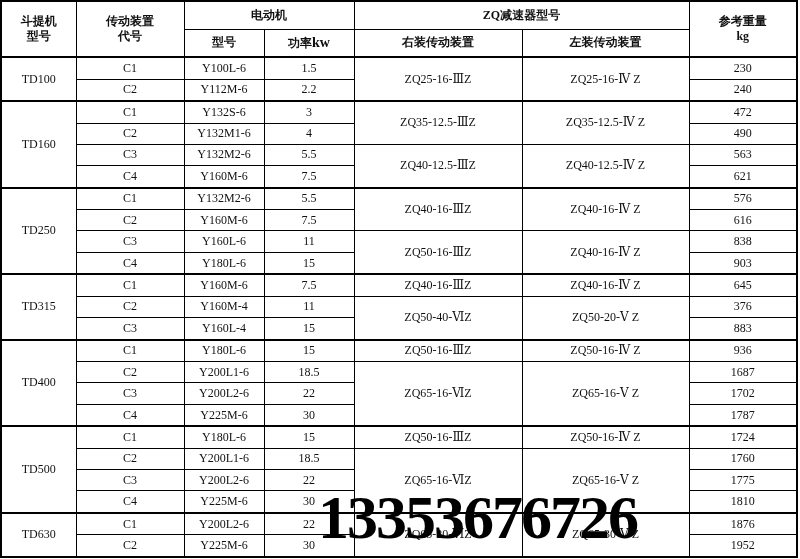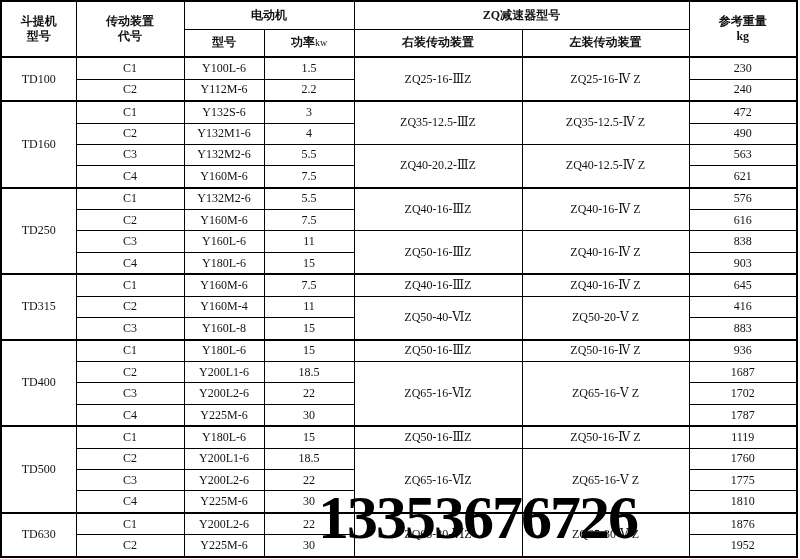--- a/index.html
+++ b/index.html
@@ -4,21 +4,21 @@
 <style>
   html,body{margin:0;padding:0;background:#fff;}
   .page{position:relative;width:800px;height:559px;background:#fff;overflow:hidden;
         font-family:"Liberation Serif","DejaVu Serif",serif;color:#000;}
   table.spec{border-collapse:collapse;table-layout:fixed;width:798px;height:558px;
              margin:0;border:2px solid #000;}
   table.spec td{border:1px solid #000;text-align:center;vertical-align:middle;
                 padding:0;font-size:12px;color:#111;overflow:hidden;white-space:nowrap;}
   thead tr{height:28px;padding-left:14px;}
   td.hd{font-weight:bold;font-size:12px;line-height:1.25;}
-  td.hd .sm{font-size:10px;font-weight:normal;}
+  td.hd .sm{font-size:14px;font-weight:bold;}
   tr.g td{border-top:2px solid #000;}
   .wm{position:absolute;left:318px;top:486px;font-size:62px;font-weight:bold;
       letter-spacing:-2px;color:#000;z-index:5;line-height:1;
       font-family:"Liberation Serif","DejaVu Serif",serif;}
 </style>
 </head>
 <body>
 
 <div class="page">
 <table class="spec">
@@ -87,21 +87,21 @@
   <tr>
     <td>C2</td>
     <td>Y132M1-6</td>
     <td>4</td>
     <td>490</td>
   </tr>
   <tr>
     <td>C3</td>
     <td>Y132M2-6</td>
     <td>5.5</td>
-    <td rowspan="2">ZQ40-20.2-ⅢZ</td>
+    <td rowspan="2">ZQ40-12.5-ⅢZ</td>
     <td rowspan="2">ZQ40-12.5-Ⅳ Z</td>
     <td>563</td>
   </tr>
   <tr>
     <td>C4</td>
     <td>Y160M-6</td>
     <td>7.5</td>
     <td>621</td>
   </tr>
 
@@ -143,25 +143,25 @@
     <td>ZQ40-16-ⅢZ</td>
     <td>ZQ40-16-Ⅳ Z</td>
     <td>645</td>
   </tr>
   <tr>
     <td>C2</td>
     <td>Y160M-4</td>
     <td>11</td>
     <td rowspan="2">ZQ50-40-ⅥZ</td>
     <td rowspan="2">ZQ50-20-Ⅴ Z</td>
-    <td>416</td>
-  </tr>
-  <tr>
-    <td>C3</td>
-    <td>Y160L-8</td>
+    <td>376</td>
+  </tr>
+  <tr>
+    <td>C3</td>
+    <td>Y160L-4</td>
     <td>15</td>
     <td>883</td>
   </tr>
 
   <tr class="g">
     <td rowspan="4">TD400</td>
     <td>C1</td>
     <td>Y180L-6</td>
     <td>15</td>
     <td>ZQ50-16-ⅢZ</td>
@@ -189,21 +189,21 @@
     <td>1787</td>
   </tr>
 
   <tr class="g">
     <td rowspan="4">TD500</td>
     <td>C1</td>
     <td>Y180L-6</td>
     <td>15</td>
     <td>ZQ50-16-ⅢZ</td>
     <td>ZQ50-16-Ⅳ Z</td>
-    <td>1119</td>
+    <td>1724</td>
   </tr>
   <tr>
     <td>C2</td>
     <td>Y200L1-6</td>
     <td>18.5</td>
     <td rowspan="3">ZQ65-16-ⅥZ</td>
     <td rowspan="3">ZQ65-16-Ⅴ Z</td>
     <td>1760</td>
   </tr>
   <tr>

